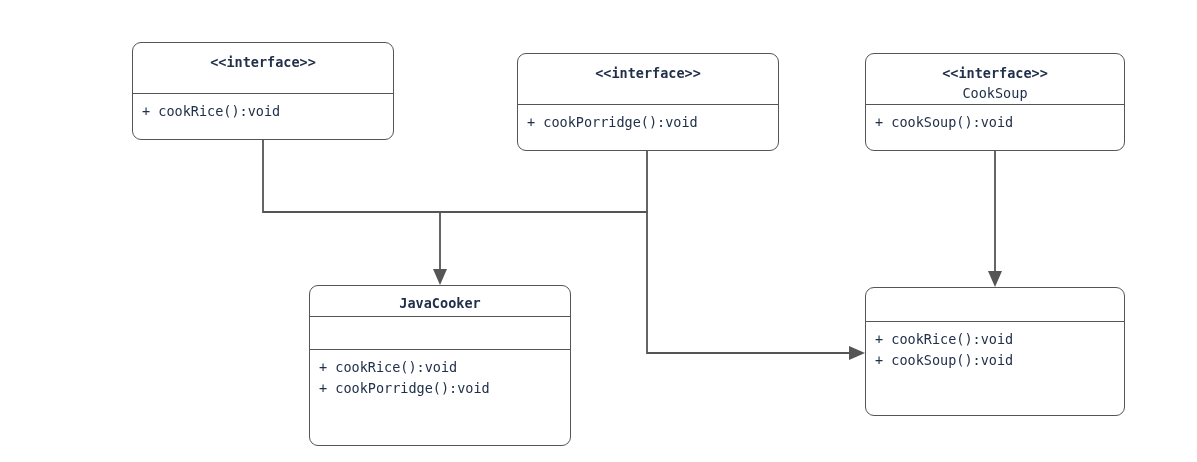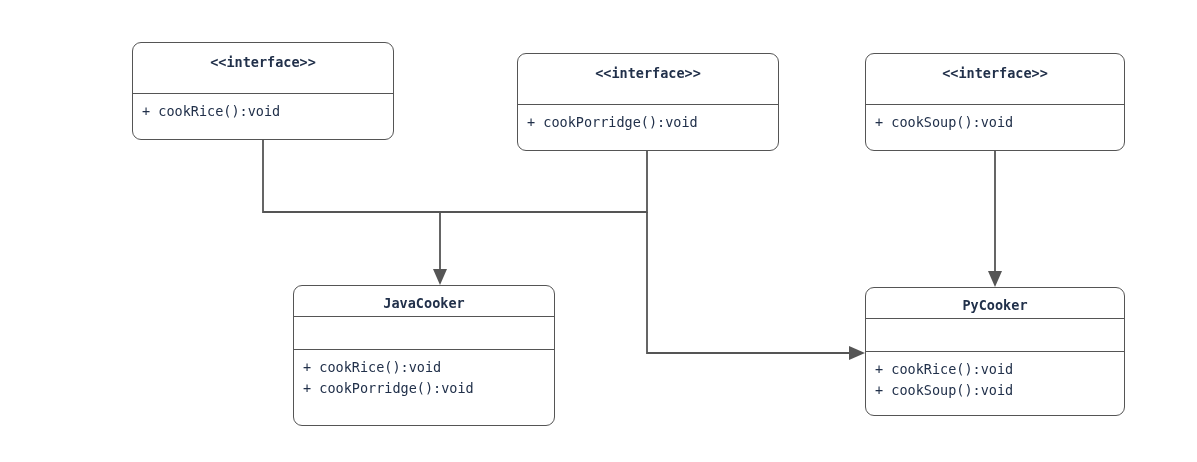--- a/index.html
+++ b/index.html
@@ -116,41 +116,39 @@
       <div class="stereotype">&lt;&lt;interface&gt;&gt;</div>
     </div>
     <div class="compartment members" style="height:46px;">
       <div class="member">+ cookPorridge():void</div>
     </div>
   </div>
 
   <div class="umlbox" style="left:858px; top:53px; width:260px; height:98px;">
     <div class="compartment head" style="height:50px;">
       <div class="stereotype">&lt;&lt;interface&gt;&gt;</div>
+      <div class="typename">CookSoup</div>
     </div>
     <div class="compartment members" style="height:46px;">
       <div class="member">+ cookSoup():void</div>
     </div>
   </div>
 
-  <div class="umlbox" style="left:286px; top:285px; width:262px; height:141px;">
+  <div class="umlbox" style="left:302px; top:285px; width:262px; height:161px;">
     <div class="compartment classname" style="height:30px;">
       <span>JavaCooker</span>
     </div>
     <div class="compartment empty-compartment" style="height:33px;"></div>
     <div class="compartment members" style="height:64px;">
       <div class="member">+ cookRice():void</div>
       <div class="member">+ cookPorridge():void</div>
     </div>
   </div>
 
   <div class="umlbox" style="left:858px; top:287px; width:260px; height:129px;">
-    <div class="compartment classname" style="height:30px;">
-      <span>PyCooker</span>
-    </div>
     <div class="compartment empty-compartment" style="height:33px;"></div>
     <div class="compartment members" style="height:64px;">
       <div class="member">+ cookRice():void</div>
       <div class="member">+ cookSoup():void</div>
     </div>
   </div>
 
 </div>
 
 </body></html>

